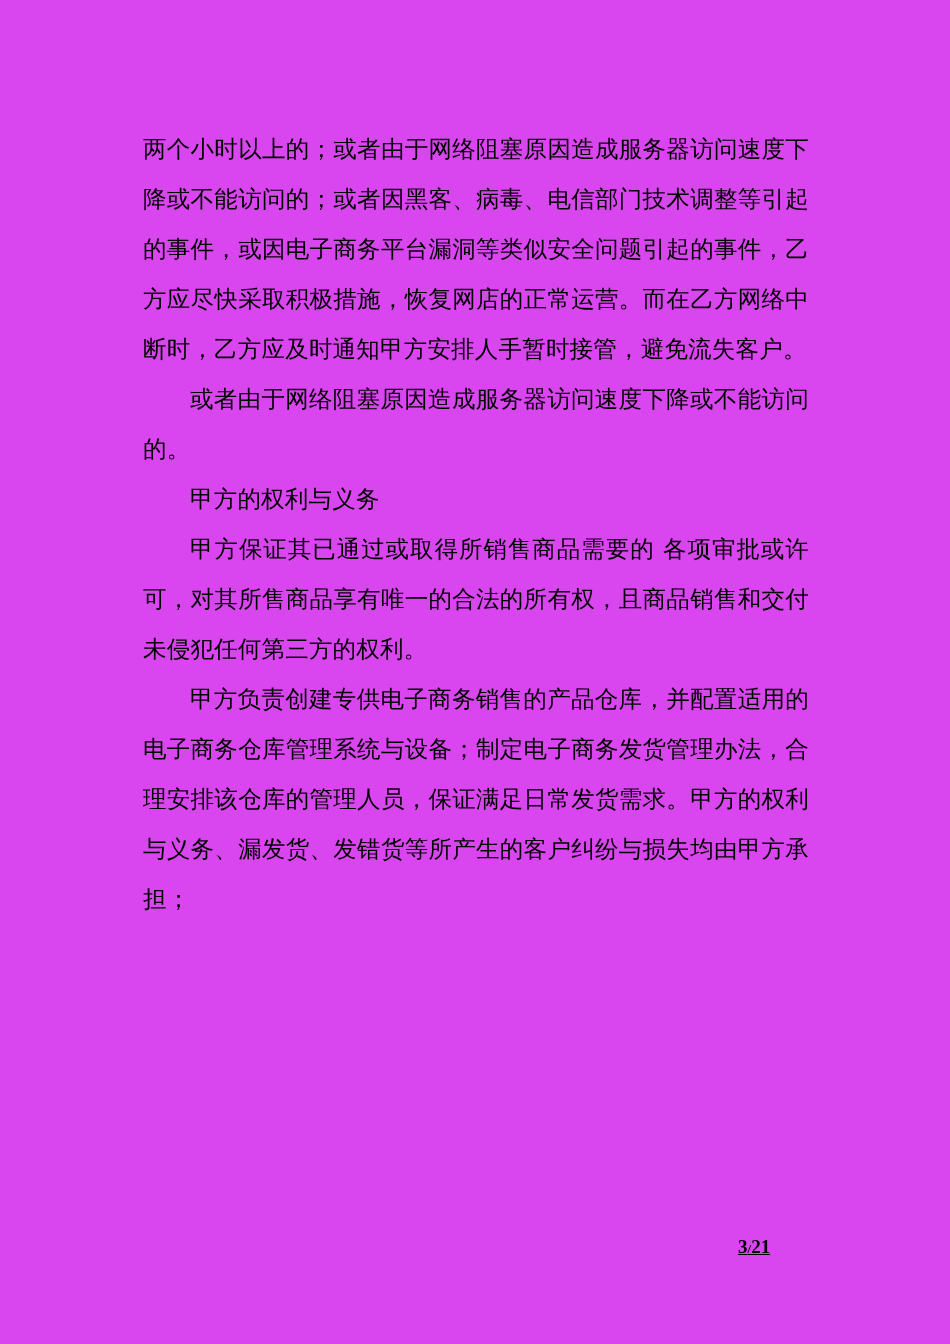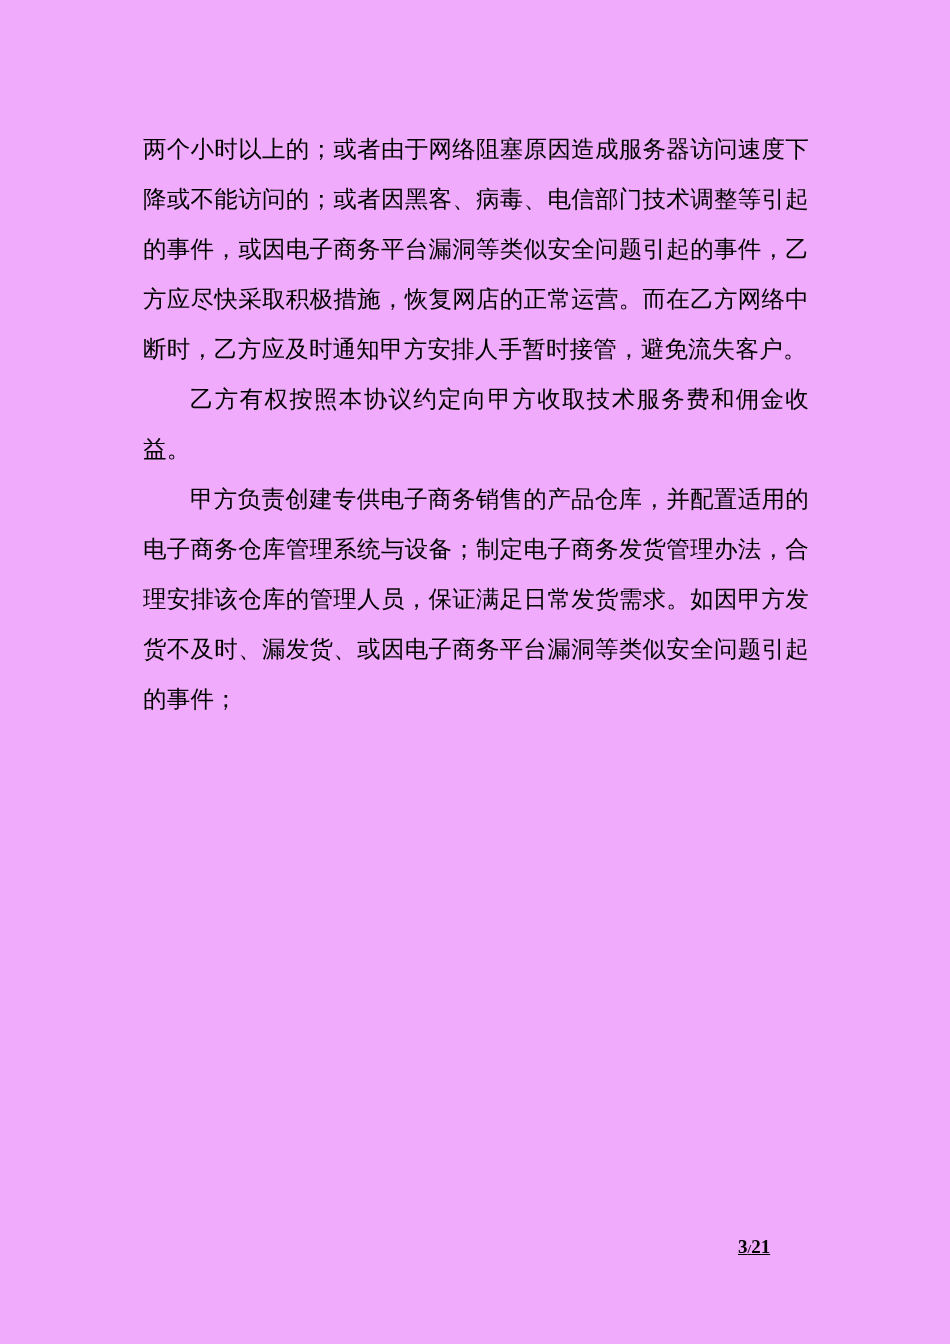--- a/index.html
+++ b/index.html
@@ -1,32 +1,34 @@
 <!DOCTYPE html>
 <html><head>
 <meta charset="utf-8">
 <style>
   html, body { margin: 0; padding: 0; background: #ffffff; }
   body { width: 950px; height: 1344px; position: relative; overflow: hidden;
          font-family: "DejaVu Serif", "Liberation Serif", serif; color: #000; }
-  .page { position: absolute; left: 0; top: 0; width: 950px; height: 1344px; background: #f0abfc; }
+  .page { position: absolute; left: 0; top: 0; width: 950px; height: 1344px; background: #d946ef; }
   .content { position: absolute; left: 143px; top: 124px; width: 666px; }
   .para { margin: 0; font-size: 23.5px; line-height: 50px; text-align: justify;
           text-align-last: left; letter-spacing: 0.2px; }
   .indent { text-indent: 47px; }
   .page-number { position: absolute; left: 738px; top: 1236px; font-family: "Liberation Serif", serif;
                  font-weight: bold; font-size: 19px; text-decoration: underline; }
   .page-number .sep { font-size: 13px; font-weight: bold; }
 </style>
 </head>
 <body>
 
 <div class="page">
   <div class="content">
     <p class="para">两个小时以上的；或者由于网络阻塞原因造成服务器访问速度下降或不能访问的；或者因黑客、病毒、电信部门技术调整等引起的事件，或因电子商务平台漏洞等类似安全问题引起的事件，乙方应尽快采取积极措施，恢复网店的正常运营。而在乙方网络中断时，乙方应及时通知甲方安排人手暂时接管，避免流失客户。</p>
-    <p class="para indent">乙方有权按照本协议约定向甲方收取技术服务费和佣金收益。</p>
-    <p class="para indent">甲方负责创建专供电子商务销售的产品仓库，并配置适用的电子商务仓库管理系统与设备；制定电子商务发货管理办法，合理安排该仓库的管理人员，保证满足日常发货需求。如因甲方发货不及时、漏发货、或因电子商务平台漏洞等类似安全问题引起的事件；</p>
+    <p class="para indent">或者由于网络阻塞原因造成服务器访问速度下降或不能访问的。</p>
+    <p class="para indent">甲方的权利与义务</p>
+    <p class="para indent">甲方保证其已通过或取得所销售商品需要的 各项审批或许可，对其所售商品享有唯一的合法的所有权，且商品销售和交付未侵犯任何第三方的权利。</p>
+    <p class="para indent">甲方负责创建专供电子商务销售的产品仓库，并配置适用的电子商务仓库管理系统与设备；制定电子商务发货管理办法，合理安排该仓库的管理人员，保证满足日常发货需求。甲方的权利与义务、漏发货、发错货等所产生的客户纠纷与损失均由甲方承担；</p>
   </div>
 
   <div class="page-number">
     <span>3</span><span class="sep">/</span><span>21</span>
   </div>
 </div>
 
 </body></html>

